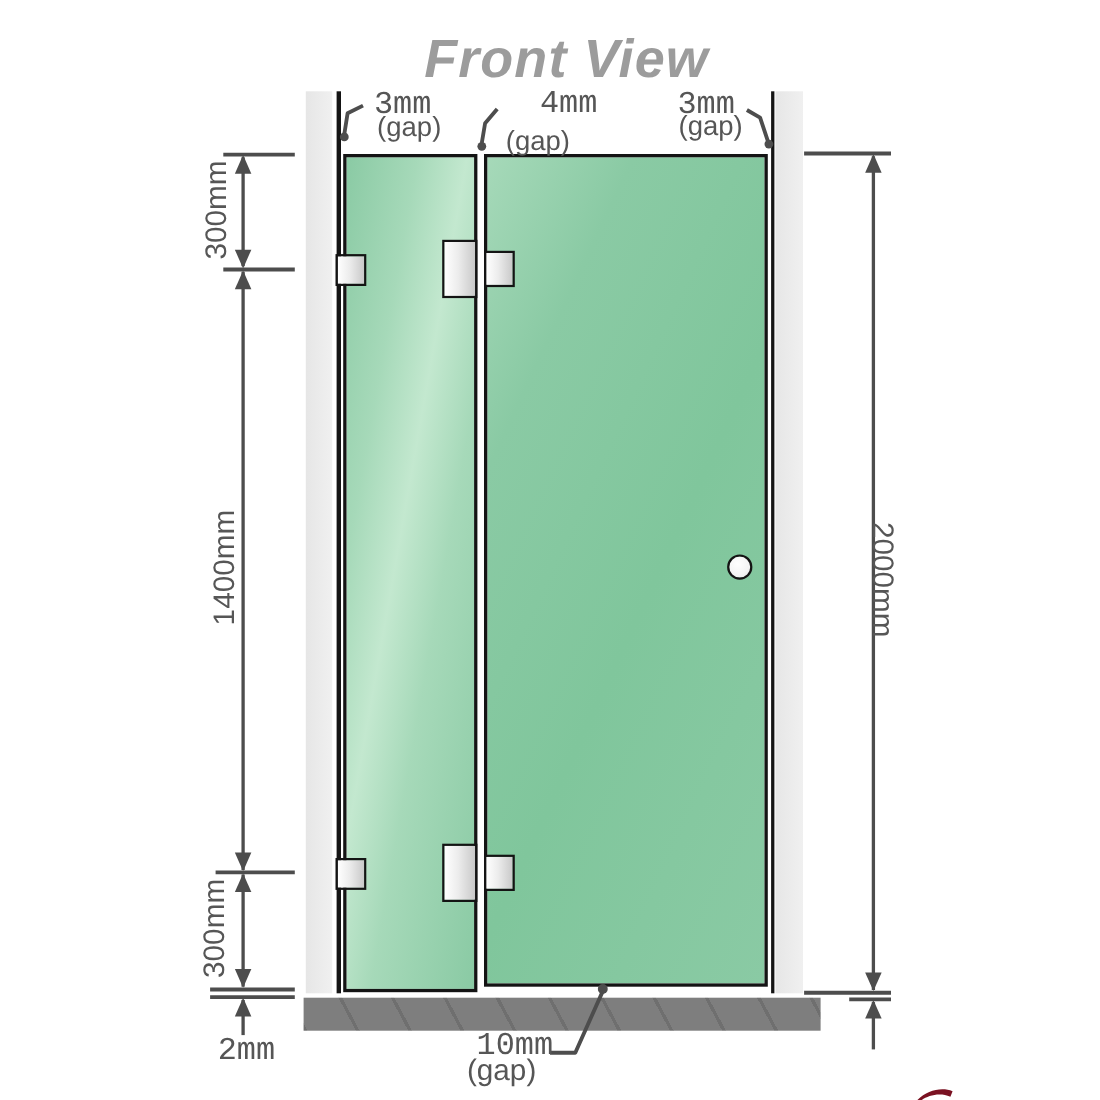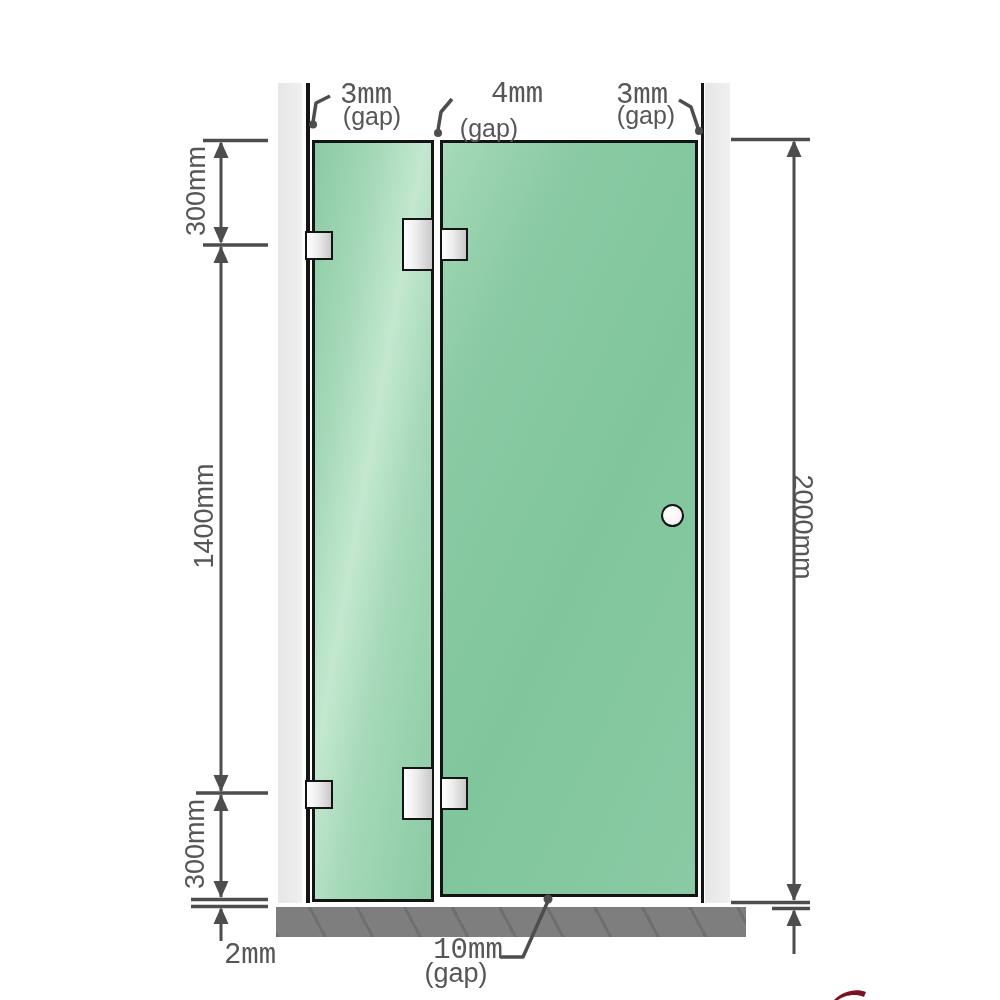--- a/index.html
+++ b/index.html
@@ -79,20 +79,21 @@
   .fs-note { font-size:25px; }
   .fs-dim  { font-size:27px; height:30px; line-height:30px; }
   .rot-ccw { transform:rotate(-90deg); }
   .rot-cw  { transform:rotate(90deg); }
 </style>
 </head>
 <body>
 
 <div class="canvas">
 
+  <div class="title">Front View</div>
 
   <div class="wall" style="left:278px; width:24px;"></div>
   <div class="wall-edge" style="left:306px;"></div>
   <div class="wall-edge" style="left:700.5px;"></div>
   <div class="wall" style="left:705px; width:25px;"></div>
 
   <div class="panel panel-left" style="left:312px; width:122px; height:762px;"></div>
   <div class="panel panel-right" style="left:440px; width:258px; height:757px;"></div>
 
   <div class="handle"></div>
@@ -153,17 +154,17 @@
   <div class="label fs-val" style="left:467px; top:80px;  width:100px;">4mm</div>
   <div class="label fs-note" style="left:439px; top:115px; width:100px;">(gap)</div>
   <div class="label fs-val" style="left:592px; top:81px;  width:100px;">3mm</div>
   <div class="label fs-note" style="left:596px; top:102px; width:100px;">(gap)</div>
 
   <div class="label fs-dim rot-ccw" style="left:131px; top:176px; width:130px;">300mm</div>
   <div class="label fs-dim rot-ccw" style="left:129px; top:501px; width:150px;">1400mm</div>
   <div class="label fs-dim rot-ccw" style="left:130px; top:829px; width:130px;">300mm</div>
   <div class="label fs-dim rot-cw" style="left:723px; top:512px; width:160px;">2000mm</div>
 
-  <div class="label fs-val" style="left:190px; top:941px; width:120px;">2mm</div>
+  <div class="label fs-val" style="left:164px; top:941px; width:120px;">2mm</div>
   <div class="label fs-val" style="left:408px; top:936px; width:120px;">10mm</div>
   <div class="label fs-note" style="left:396px; top:959px; width:120px; font-size:27px;">(gap)</div>
 
 </div>
 
 </body></html>

